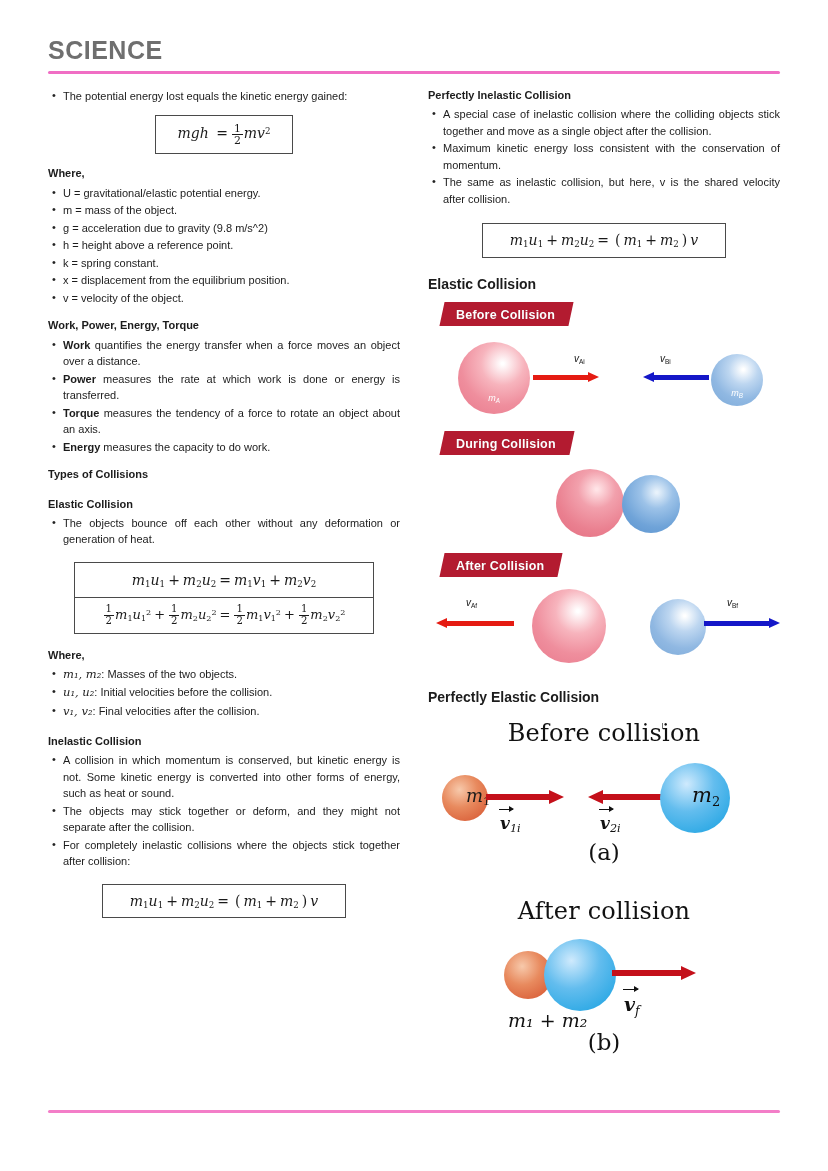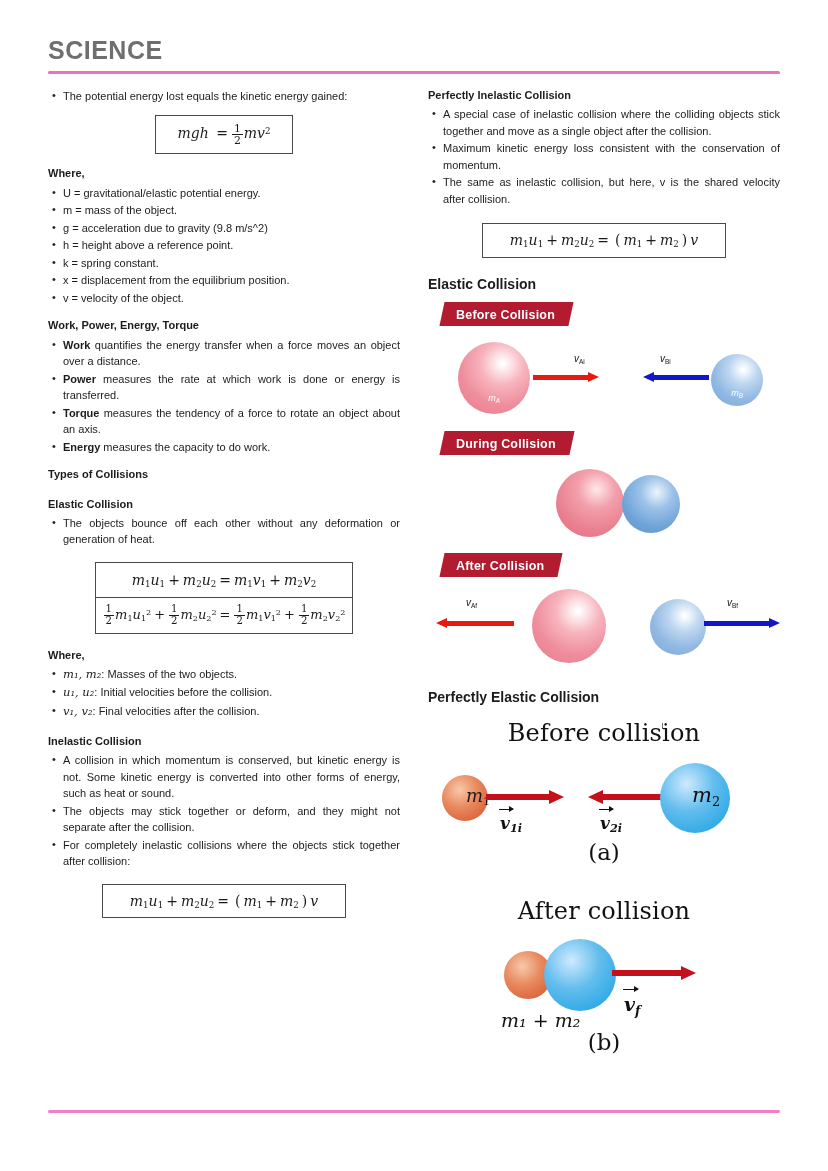--- a/index.html
+++ b/index.html
@@ -154,21 +154,21 @@
   .vecv .vb { font-weight:bold; font-style:italic; position:relative; }
   .vecv .vb::after {
     content:""; position:absolute; left:-1px; right:-3px; top:-4px; height:6px;
     border-top:1.6px solid #111;
   }
   .vecv .vb::before {
     content:""; position:absolute; right:-4px; top:-6.5px;
     border-top:3px solid transparent; border-bottom:3px solid transparent;
     border-left:5px solid #111;
   }
-  .vecv sub { font-style:italic; font-size:.66em; vertical-align:-.3em;font-weight:bold; }
+  .vecv sub { font-style:italic; font-size:.66em; vertical-align:-.3em; }
 
   .arr2 { position:absolute; height:12px; }
   .arr2 .shaft { position:absolute; top:3px; height:6.5px; background:#c4101a; }
   .arr2 .head { position:absolute; top:-1px; width:0; height:0;
     border-top:7px solid transparent; border-bottom:7px solid transparent; }
   .arr2 .head.r { border-left:15px solid #c4101a; }
   .arr2 .head.l { border-right:15px solid #c4101a; }
 
   .tick { position:absolute; width:1px; height:6px; background:#6f6f6f; }
 </style>
@@ -213,21 +213,21 @@
       </ul>
 
 
       <div class="hdg" style="margin-top:12px;">Types of Collisions</div>
 
       <div class="hdg" style="margin-top:14px;">Elastic Collision</div>
       <ul class="bul">
         <li>The objects bounce off each other without any deformation or generation of heat.</li>
       </ul>
 
-      <div style="width:258px; margin:14px auto 0 auto;">
+      <div style="width:300px; margin:14px auto 0 auto;">
         <div class="fbox stack" style="padding:8px 10px;">
           <span class="math"><span class="mi">m</span><sub>1</sub><span class="mi">u</span><sub>1</sub><span class="op">+</span><span class="mi">m</span><sub>2</sub><span class="mi">u</span><sub>2</sub><span class="op">=</span><span class="mi">m</span><sub>1</sub><span class="mi">v</span><sub>1</sub><span class="op">+</span><span class="mi">m</span><sub>2</sub><span class="mi">v</span><sub>2</sub></span>
         </div>
         <div class="fbox stack" style="padding:6px 6px;">
           <span class="math" style="font-size:13px;"><span class="frac"><span class="num">1</span><span class="den">2</span></span><span class="mi">m</span><sub>1</sub><span class="mi">u</span><sub>1</sub><sup>2</sup><span class="op">+</span><span class="frac"><span class="num">1</span><span class="den">2</span></span><span class="mi">m</span><sub>2</sub><span class="mi">u</span><sub>2</sub><sup>2</sup><span class="op">=</span><span class="frac"><span class="num">1</span><span class="den">2</span></span><span class="mi">m</span><sub>1</sub><span class="mi">v</span><sub>1</sub><sup>2</sup><span class="op">+</span><span class="frac"><span class="num">1</span><span class="den">2</span></span><span class="mi">m</span><sub>2</sub><span class="mi">v</span><sub>2</sub><sup>2</sup></span>
         </div>
       </div>
 
       <div class="hdg" style="margin-top:14px;">Where,</div>
       <ul class="bul tight">
@@ -351,21 +351,21 @@
 
         <div class="panel-b">
           <div class="ball" style="left:76px; top:26px; width:48px; height:48px;
                background:radial-gradient(circle at 38% 32%, #f7c9ab 0%, #e88a5e 42%, #d4502c 100%);"></div>
           <div class="ball" style="left:116px; top:14px; width:72px; height:72px;
                background:radial-gradient(circle at 38% 30%, #cfeafd 0%, #63bdee 42%, #139fe0 100%);"></div>
           <div class="arr2" style="left:184px; top:42px; width:84px;">
             <div class="shaft" style="left:0; width:69px;"></div>
               <div class="head r" style="left:69px;"></div>
           </div>
-          <div class="vecm" style="left:57px; top:84px; font-size:19px;">m₁ + m₂</div>
+          <div class="vecm" style="left:64px; top:84px; font-size:19px;">m₁ + m₂</div>
           <div class="vecv" style="left:196px; top:68px; font-size:19px;"><span class="vb">v</span><sub>f</sub></div>
 
           <div class="caption" style="position:absolute; left:0; right:0; top:104px;">(b)</div>
         </div>
       </div>
 
     </div>
   </div>
 
   <div class="rule-bottom"></div>

